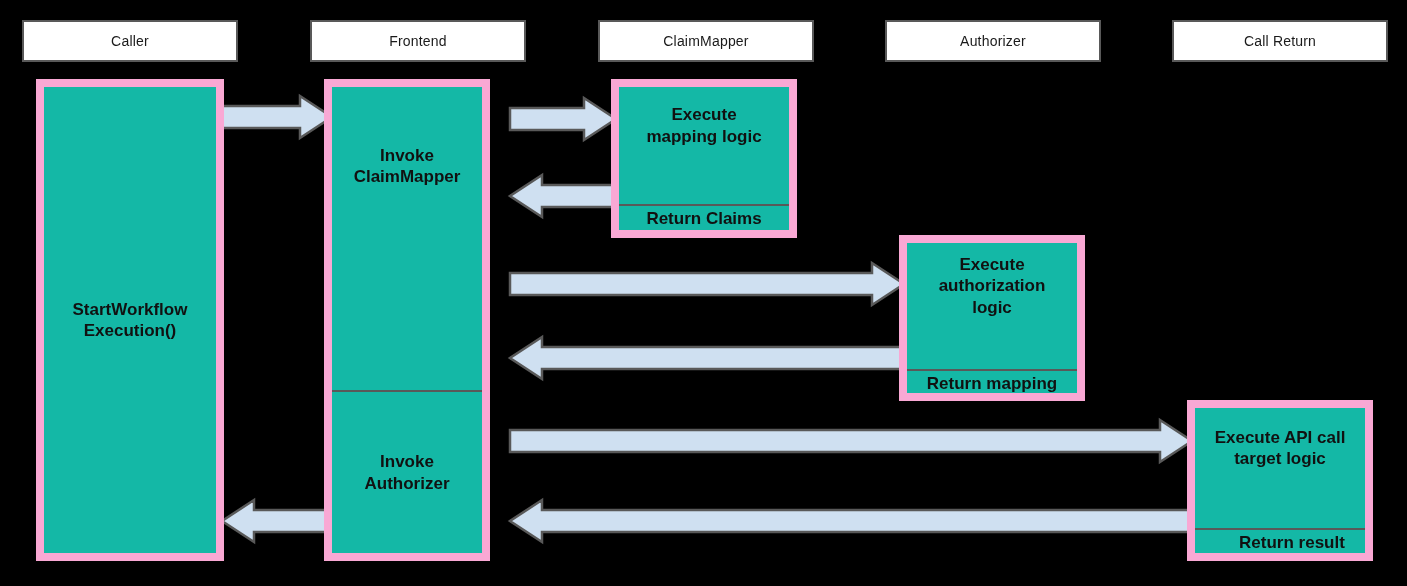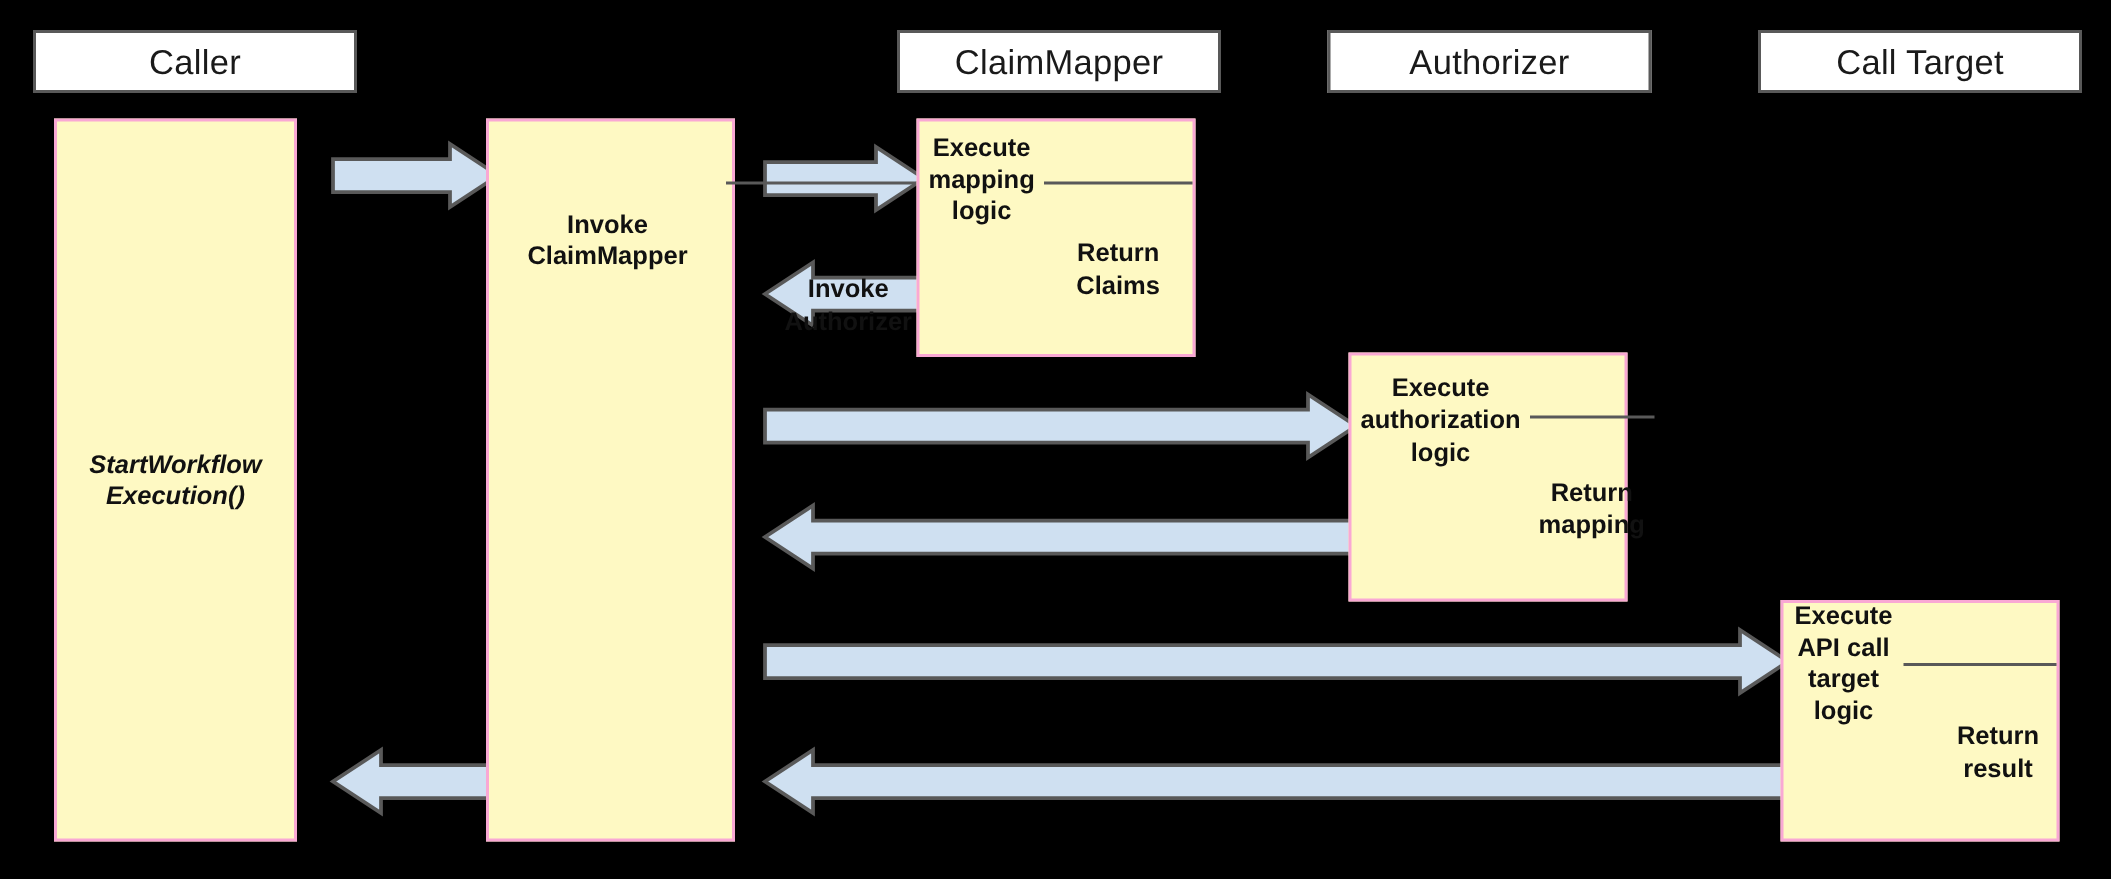--- a/index.html
+++ b/index.html
@@ -21,34 +21,34 @@
   
   .participant-header {
     position: absolute;
     background: #ffffff;
     border: 2px solid #595959;
     box-sizing: border-box;
     display: flex;
     align-items: center;
     justify-content: center;
     color: #1a1a1a;
-    font-size: 23px;
+    font-size: 14px;
     font-weight: 400;
     letter-spacing: 0.2px;
     font-family: "Liberation Sans", sans-serif;
   }
 
   
   .lifeline {
     position: absolute;
-    background: #fef9c3;
-    border: 2px solid #f9a8d4;
+    background: #14b8a6;
+    border: 8px solid #f9a8d4;
     box-sizing: border-box;
     display: flex;
-    flex-direction: row;
+    flex-direction: column;
   }
   .lifeline-seg {
     flex: 1 1 auto;
     display: flex;
     align-items: center;
     justify-content: center;
     text-align: center;
     color: #111111;
     font-size: 17px;
     font-weight: bold;
@@ -123,34 +123,37 @@
   <div class="arrow" style="left:222px; top:500px; width:110px; height:42px;">
     <svg viewBox="0 0 110 42" preserveAspectRatio="none">
       <polygon points="110,10 32,10 32,0 0,21 32,42 32,32 110,32" fill="#cfe0f1" stroke="#595959" stroke-width="2.5" stroke-linejoin="miter"></polygon>
     </svg>
   </div>
 
   <div class="participant-header" style="left:22px; top:20px; width:216px; height:42px;">
     <span>Caller</span>
   </div>
 
+  <div class="participant-header" style="left:310px; top:20px; width:216px; height:42px;">
+    <span>Frontend</span>
+  </div>
 
   <div class="participant-header" style="left:598px; top:20px; width:216px; height:42px;">
     <span>ClaimMapper</span>
   </div>
 
   <div class="participant-header" style="left:885px; top:20px; width:216px; height:42px;">
     <span>Authorizer</span>
   </div>
 
   <div class="participant-header" style="left:1172px; top:20px; width:216px; height:42px;">
-    <span>Call Target</span>
+    <span>Call Return</span>
   </div>
 
-  <div class="lifeline" style="left:36px; top:79px; width:162px; height:482px;font-style:italic;">
+  <div class="lifeline" style="left:36px; top:79px; width:188px; height:482px;">
     <div class="lifeline-seg" style="white-space:pre-line;">StartWorkflow
 Execution()</div>
   </div>
 
   <div class="lifeline" style="left:324px; top:79px; width:166px; height:482px;justify-content:space-between;">
     <div class="lifeline-seg" style="white-space:pre-line; height:158px; flex:0 0 158px;">Invoke
 ClaimMapper</div>
     <div class="lifeline-seg" style="white-space:pre-line; height:163px; flex:0 0 163px;">Invoke
 Authorizer</div>
   </div>

